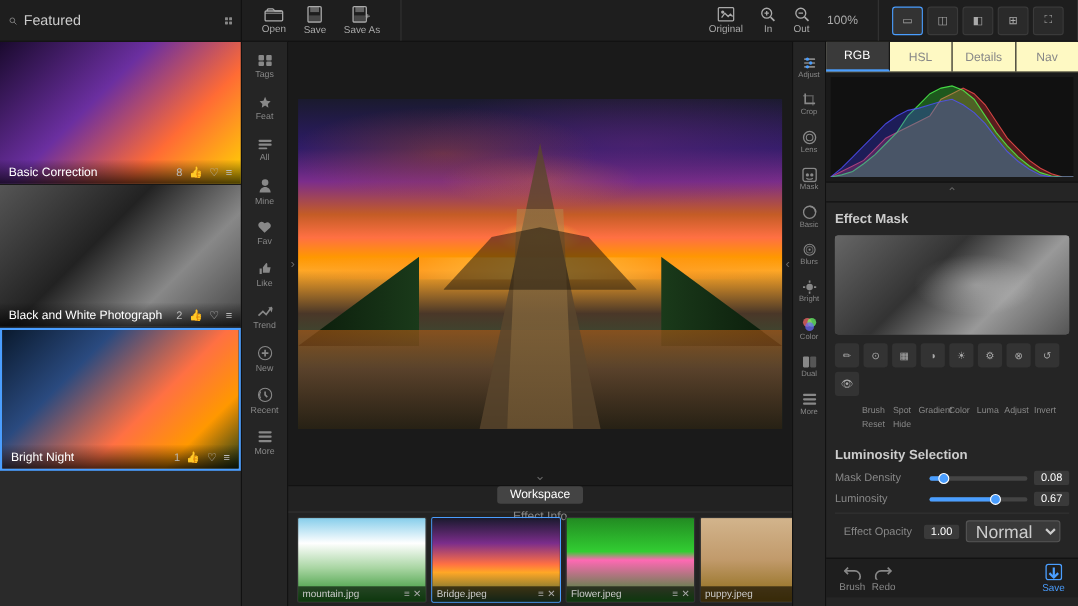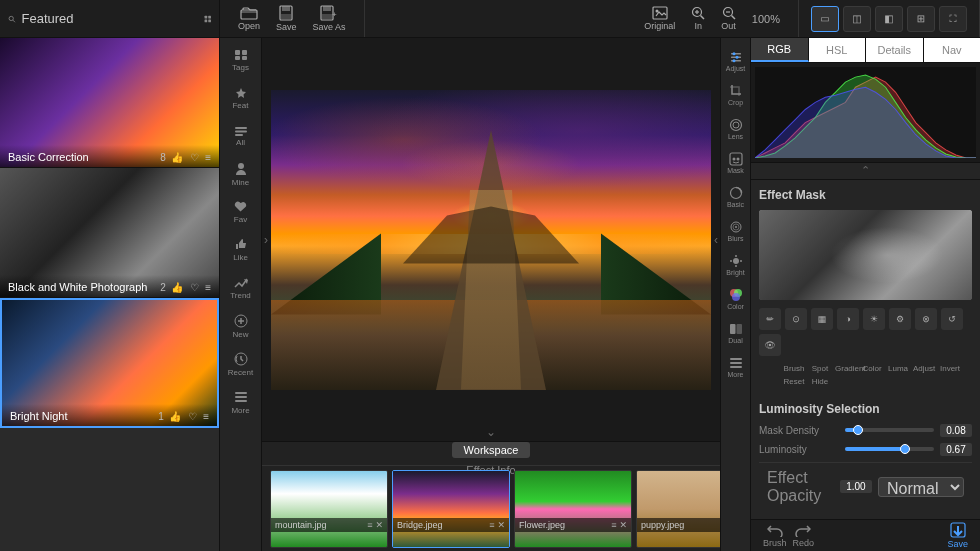--- a/index.html
+++ b/index.html
@@ -344,21 +344,21 @@
       overflow: hidden;
       border: 1px solid #333;
     }
     .film-thumb.selected { border-color: #4a9eff; }
     .film-thumb-img {
       width: 100%;
       height: 100%;
     }
     .film-thumb-label {
       position: absolute;
-      bottom: 15px;
+      bottom: 0;
       left: 0;
       right: 0;
       background: rgba(0,0,0,0.6);
       padding: 2px 4px;
       font-size: 9px;
       color: #ccc;
       display: flex;
       align-items: center;
       justify-content: space-between;
     }
@@ -391,21 +391,21 @@
       background: #252525;
       display: flex;
       flex-direction: column;
       border-left: 1px solid #111;
       flex-shrink: 0;
     }
 
     .right-panel-tabs {
       height: 28px;
       display: flex;
-      background: #ffffff;
+      background: #fef9c3;
       border-bottom: 1px solid #111;
     }
     .right-tab {
       flex: 1;
       display: flex;
       align-items: center;
       justify-content: center;
       cursor: pointer;
       font-size: 11px;
       color: #888;
@@ -558,21 +558,21 @@
 
     
     .right-panel-bottom {
       padding: 6px 8px;
       border-top: 1px solid #333;
       display: flex;
       align-items: center;
       gap: 6px;
     }
     .effect-opacity-label {
-      font-size: 16px;
+      font-size: 10px;
       color: #888;
       width: 80px;
     }
     .effect-opacity-val {
       font-size: 10px;
       color: #fff;
       background: #3a3a3a;
       padding: 1px 6px;
       border-radius: 2px;
       width: 36px;

